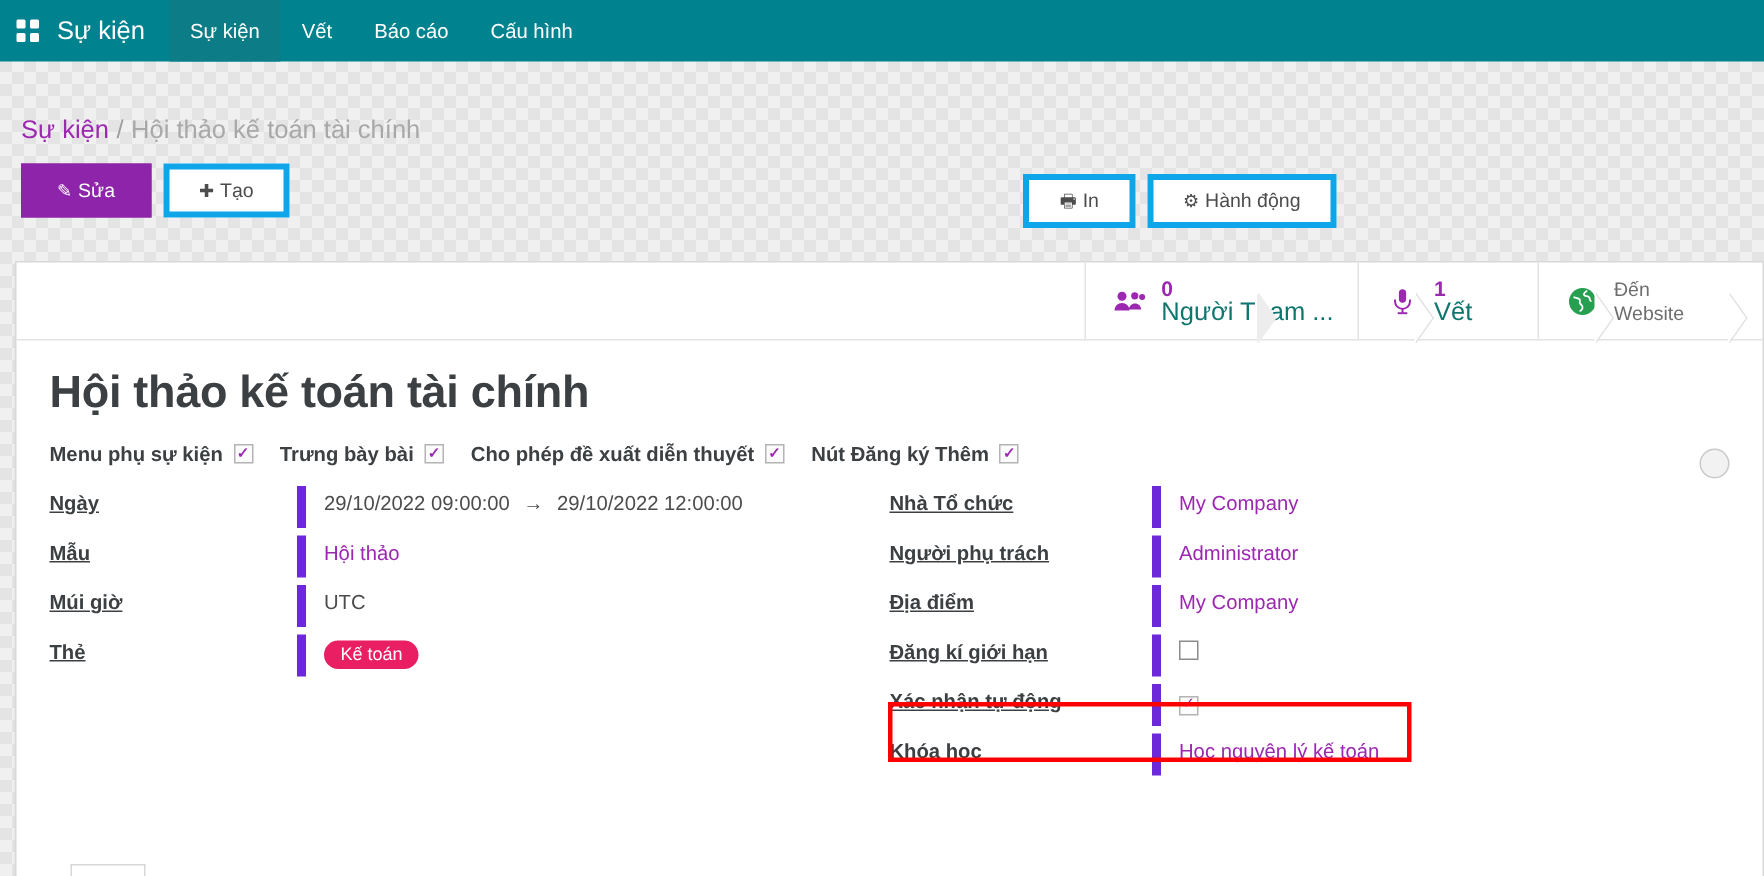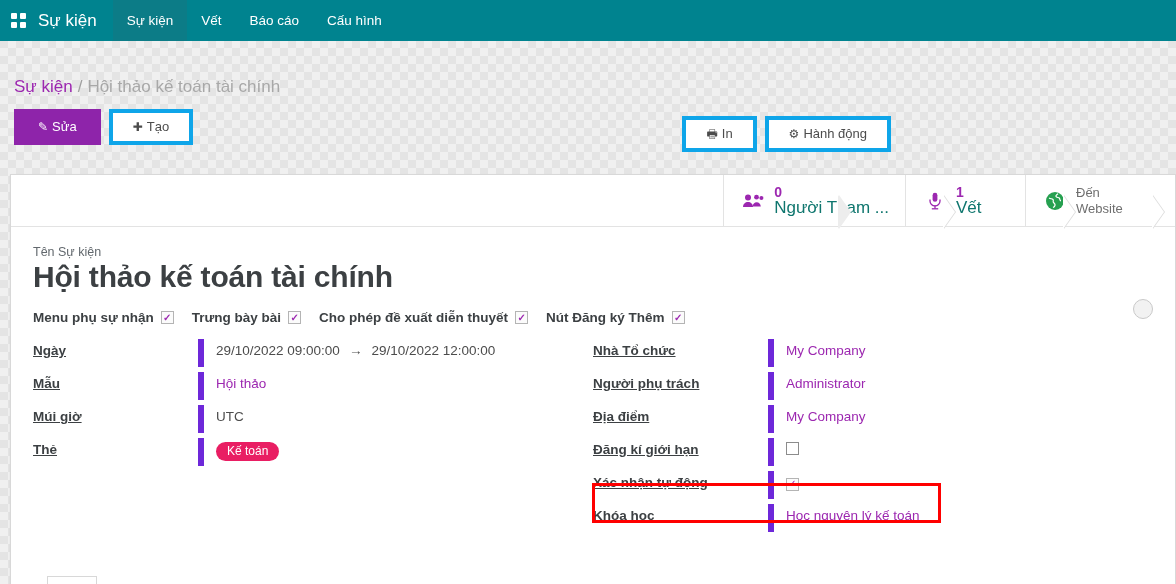--- a/index.html
+++ b/index.html
@@ -398,26 +398,25 @@
         <span class="stat-label2" style="display:block">Đến</span>
         <span class="stat-label2">Website</span>
       </span>
     </div>
   </div>
 
   <div class="sheet-body">
 
     <div class="avatar-circle"></div>
 
-    <div class="title-label">Tên Sự kiện</div>
     <div class="title-value">Hội thảo kế toán tài chính</div>
 
     <div class="opt-row">
       <span class="opt">
-        <span>Menu phụ sự nhận</span>
+        <span>Menu phụ sự kiện</span>
         <span class="cb">
             <span class="tick">✓</span>
           </span>
       </span>
       <span class="opt">
         <span>Trưng bày bài</span>
         <span class="cb">
             <span class="tick">✓</span>
           </span>
       </span>

